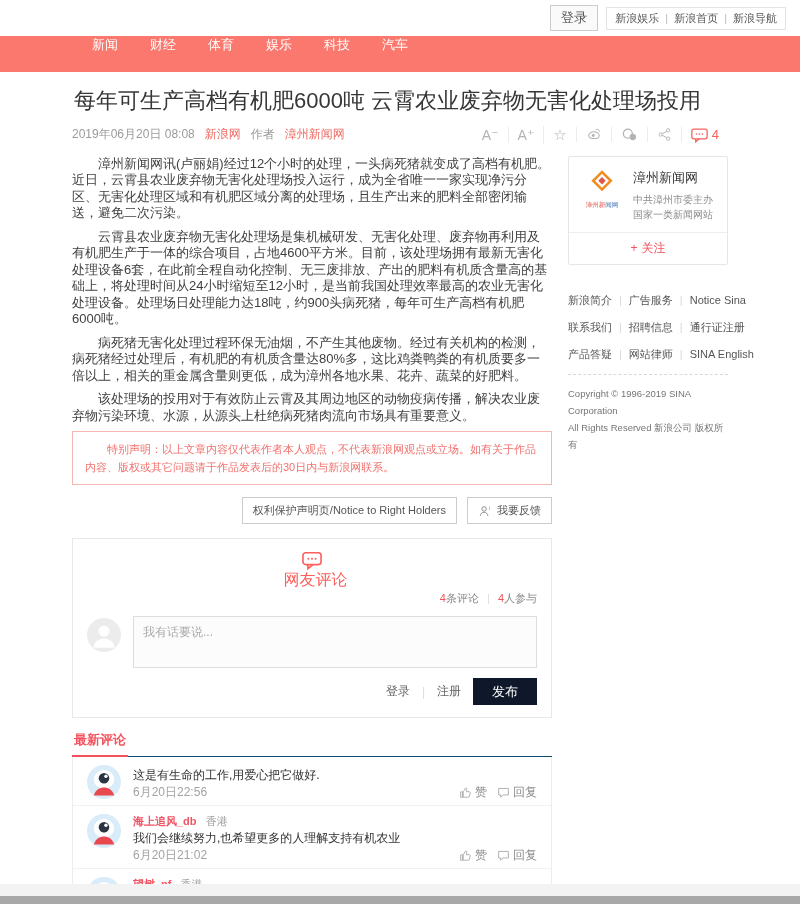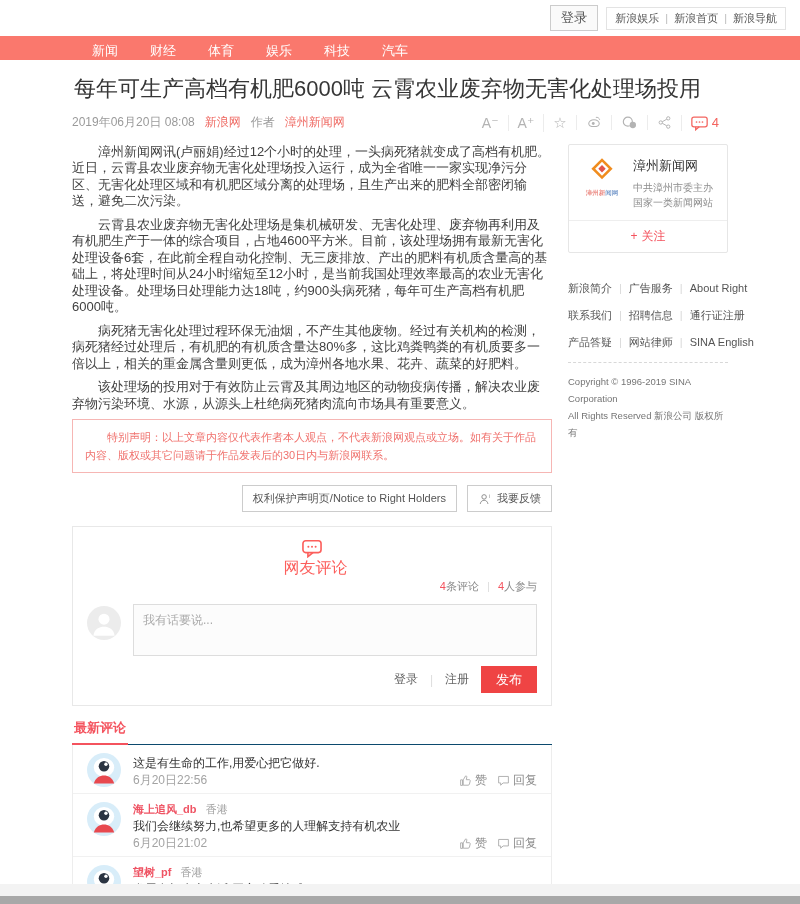--- a/index.html
+++ b/index.html
@@ -12,21 +12,21 @@
   a { text-decoration:none; }
 
   
   .topbar { height:36px; display:flex; justify-content:flex-end; align-items:center; padding:0 14px; gap:8px; font-size:11px; color:#666; }
   .login-btn { border:1px solid #ccc; background:#fafafa; padding:3px 10px; color:#555; cursor:pointer; }
   .portal-links { border:1px solid #e3e3e3; padding:3px 8px; display:flex; align-items:center; gap:6px; }
   .portal-links a { color:#555; }
   .portal-links .sep { color:#bbb; }
 
   
-  .nav { height:24px; background:#fa786d; display:flex; align-items:flex-end; padding-left:92px; gap:32px; }
+  .nav { height:36px; background:#fa786d; display:flex; align-items:flex-start; padding-left:92px; gap:32px; }
   .nav a { color:#fff; font-size:13px; }
 
   
   .container { width:656px; margin:0 auto; }
   .page-title { font-size:22px; font-weight:400; color:#363636; line-height:1.35; margin:14px 2px 4px; }
 
   .meta-row { display:flex; align-items:center; font-size:12px; color:#9a9a9a; margin:10px 0 10px; }
   .meta-row .mi { margin-right:10px; }
   .meta-row a { color:#ef6a63; }
   .meta-tools { margin-left:auto; display:flex; align-items:center; }
@@ -54,21 +54,21 @@
   .cbox-header { display:flex; align-items:center;flex-direction:column; }
   .cbox-title { color:#fc5f5c; font-size:16px; margin-left:7px; }
   .cbox-stats { margin-left:auto; font-size:11px; color:#888; }
   .cbox-stats .num { color:#f4535e; }
   .cbox-stats .sep { color:#ddd; margin:0 5px; }
   .cinput-row { display:flex; gap:12px; margin-top:10px; }
   .cinput-row textarea { flex:1; height:52px; border:1px solid #ddd; background:#fcfcfc; resize:none; font-family:inherit; font-size:12px; padding:7px 9px; color:#333; outline:none; }
   .cinput-row textarea::placeholder { color:#aaa; }
   .cactions-row { display:flex; justify-content:flex-end; align-items:center; gap:12px; margin-top:10px; font-size:12px; color:#666; }
   .cactions-row .sep { color:#ddd; }
-  .publish-btn { background:#ef4444; color:#fff; border:none; width:56px; height:27px; font-size:13px; cursor:pointer; }
+  .publish-btn { background:#0f172a; color:#fff; border:none; width:64px; height:27px; font-size:13px; cursor:pointer; }
 
   
   .tabs { margin-top:12px; border-bottom:1px solid #0c4a6e;text-decoration:underline; }
   .tab-active { display:inline-block; color:#f4535e; font-size:13px; font-weight:bold; padding:0 2px 6px; border-bottom:2px solid #f4535e; margin-bottom:-1px; }
   .comments-list { border:1px solid #ededed; border-top:none; }
   .comment { display:flex; gap:12px; padding:8px 14px 6px; }
   .comment + .comment { border-top:1px solid #f1f1f1; }
   .c-avatar { flex:0 0 34px; }
   .c-body { flex:1; }
   .c-userline { font-size:11px; line-height:14px; }
@@ -363,21 +363,21 @@
           <span class="plus">+</span><span>关注</span>
         </div>
       </div>
 
       <div class="side-links">
         <div class="side-links-row">
           <a href="#">新浪简介</a>
             <span class="sep">|</span>
           <a href="#">广告服务</a>
             <span class="sep">|</span>
-          <a href="#">About Right</a>
+          <a href="#">Notice Sina</a>
         </div>
         <div class="side-links-row">
           <a href="#">联系我们</a>
             <span class="sep">|</span>
           <a href="#">招聘信息</a>
             <span class="sep">|</span>
           <a href="#">通行证注册</a>
         </div>
         <div class="side-links-row">
           <a href="#">产品答疑</a>

